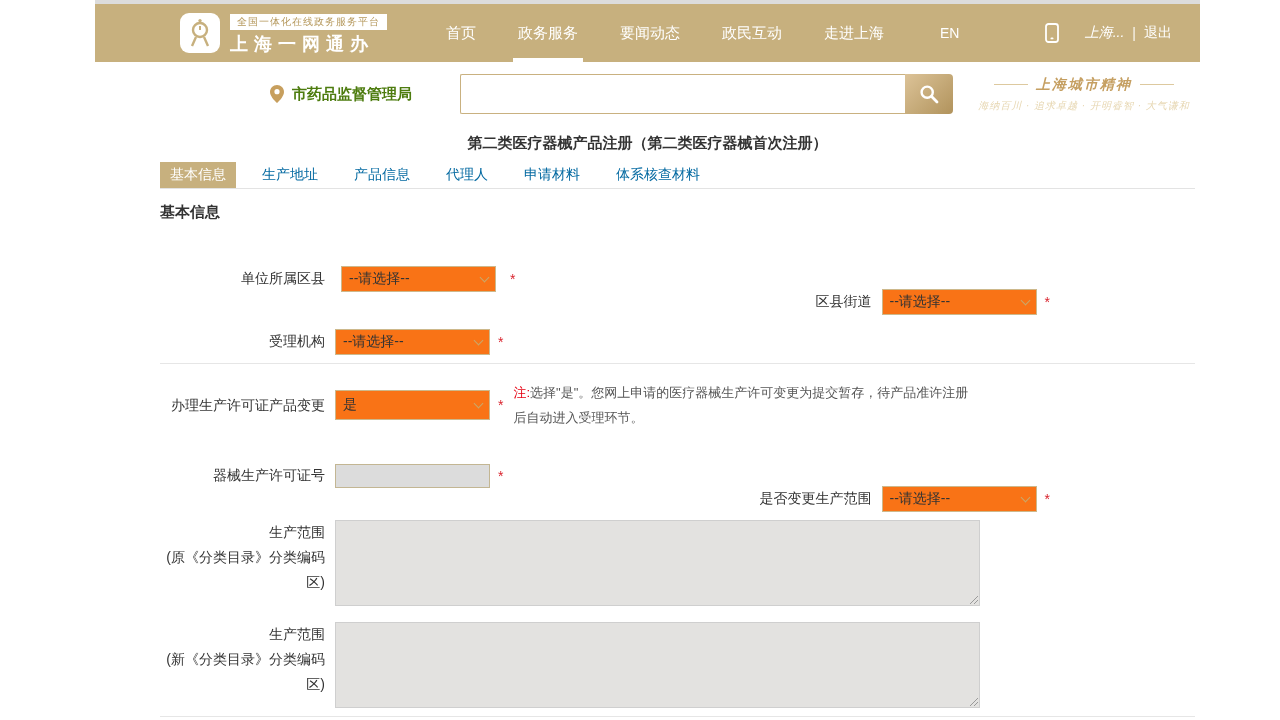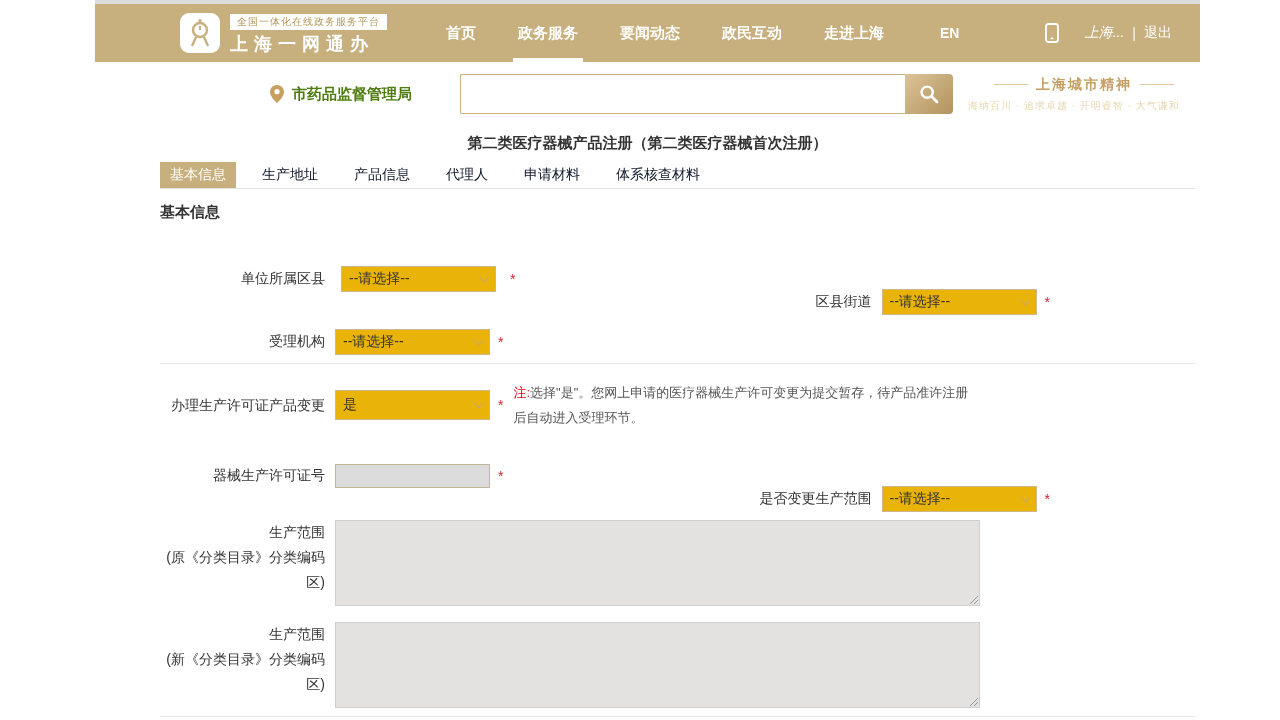--- a/index.html
+++ b/index.html
@@ -20,21 +20,21 @@
   .logo-wrap { display: flex; align-items: center; margin-left: 85px; cursor: pointer; }
   .logo-icon {
     width: 40px; height: 40px; background: #fff; border-radius: 9px;
     display: flex; align-items: center; justify-content: center; margin-right: 10px;
   }
   .logo-text .badge {
     display: inline-block; background: #fff; color: #b5985c;
     font-size: 10px; padding: 1px 7px; margin-bottom: 2px; letter-spacing: 1px;
   }
   .logo-title { color: #fff; font-size: 18px; font-weight: bold; letter-spacing: 6px; }
-  .nav { display: flex; align-items: center; height: 100%; margin-left: 38px; font-weight: bold; }
+  .nav { display: flex; align-items: center; height: 100%; margin-left: 38px; }
   .nav-item {
     color: #fff; font-size: 15px; padding: 0 21px; height: 100%;
     display: flex; align-items: center; position: relative; cursor: pointer; white-space: nowrap;
   }
   .nav-item.active::after {
     content: ""; position: absolute; left: 16px; right: 16px; bottom: 0;
     height: 4px; background: #fff;
   }
   .nav-item.en { margin-left: 14px; font-size: 14px; }
   .header-right {
@@ -54,46 +54,46 @@
   .search-input {
     width: 445px; height: 40px; border: 1px solid #c9b180; border-right: none;
     outline: none; padding: 0 10px; font-size: 14px; border-radius: 2px 0 0 2px;
   }
   .search-btn {
     width: 48px; height: 40px; border: none; cursor: pointer;
     background: linear-gradient(135deg, #dcc398 0%, #b1935c 100%);
     border-radius: 0 4px 4px 0;
     display: flex; align-items: center; justify-content: center;
   }
-  .spirit { margin-left: auto; width: 232px; text-align: left; }
+  .spirit { margin-left: auto; width: 232px; text-align: center; font-style: italic; }
   .spirit-title-row { display: flex; align-items: center; justify-content: center; }
   .spirit-line { width: 34px; height: 1px; background: #ddc99f; margin: 0 8px; }
   .spirit-title { color: #c59f61; font-weight: bold; font-size: 14px; letter-spacing: 2px; }
   .spirit-motto { margin-top: 5px; font-size: 10px; color: #e7d7b2; letter-spacing: 1px; white-space: nowrap; }
 
   
   .page-title { text-align: center; font-size: 15px; font-weight: bold; color: #333; margin-top: 8px; height: 22px; }
   .tabs {
     display: flex; align-items: flex-end; margin-left: 65px; width: 1035px;
     border-bottom: 1px solid #e3e3e3; margin-top: 6px;
   }
   .tab {
-    font-size: 14px; color: #0f172a; padding: 4px 10px; margin-right: 16px;
+    font-size: 14px; color: #0369a1; padding: 4px 10px; margin-right: 16px;
     cursor: pointer; white-space: nowrap;
   }
   .tab.active { background: #c7b07e; color: #fff; }
 
   
   .form { margin-left: 65px; width: 1035px; }
   .section-title { font-size: 15px; font-weight: bold; color: #333; margin-top: 14px; height: 18px; }
   .frow { display: flex; align-items: center; }
   .lbl { width: 175px; text-align: right; font-size: 14px; color: #333; padding-right: 10px; flex-shrink: 0; }
   .lbl-multi { line-height: 25px; }
   .sel {
-    width: 155px; height: 26px; border: 1px solid #cdb88b; background: #eab308;
+    width: 155px; height: 26px; border: 1px solid #cdb88b; background: #f97316;
     display: flex; align-items: center; justify-content: space-between;
     padding: 0 7px; font-size: 14px; color: #333; cursor: pointer; flex-shrink: 0;
   }
   .sel-tall { height: 30px; }
   .chev {
     width: 7px; height: 7px; border-right: 1.5px solid #c9a86a; border-bottom: 1.5px solid #c9a86a;
     transform: rotate(45deg); margin-bottom: 3px; flex-shrink: 0;
   }
   .req { color: #d9232d; margin-left: 8px; font-size: 14px; }
   .rgroup { display: flex; align-items: center; margin-left: auto; margin-right: 145px; margin-top: 46px; }

